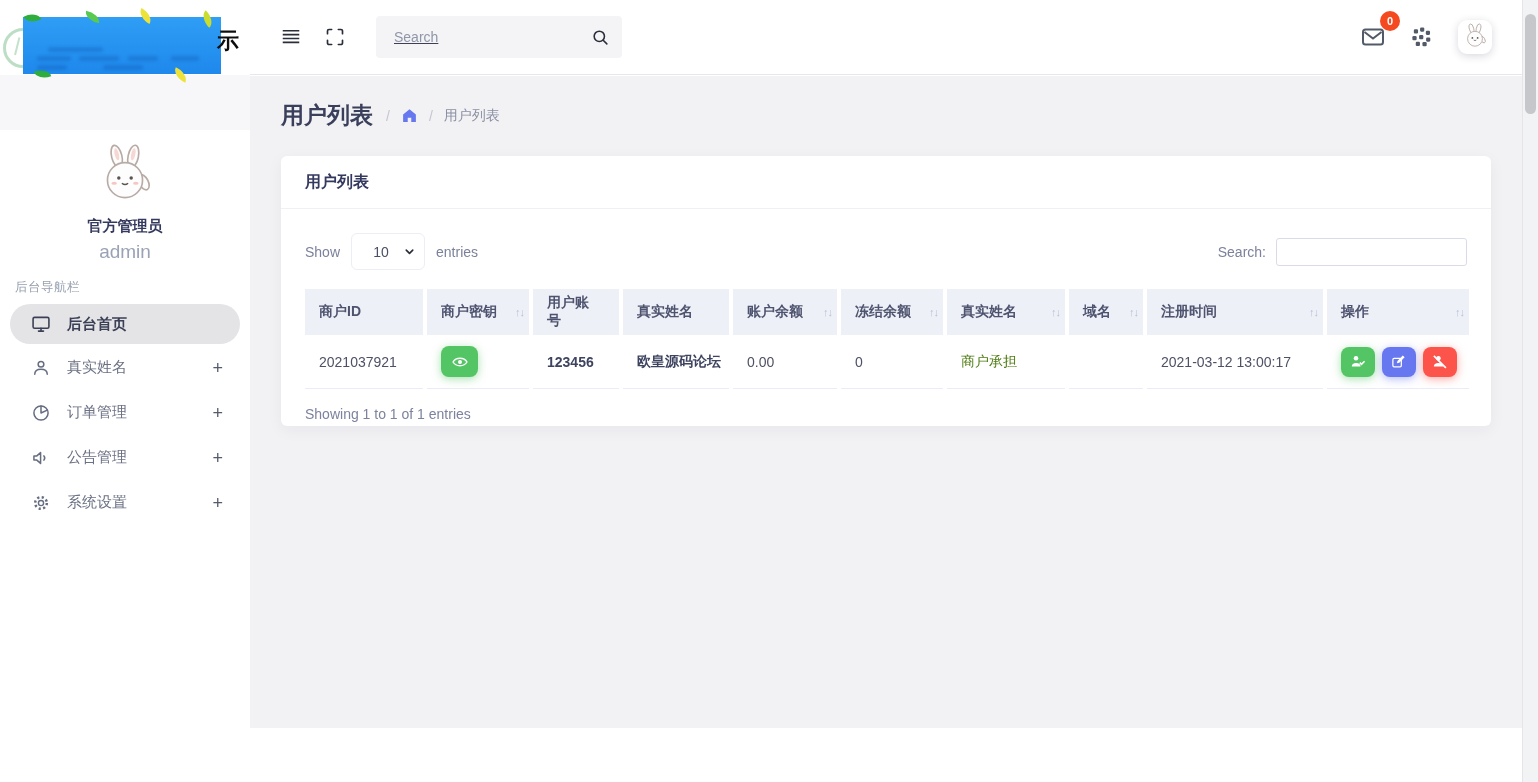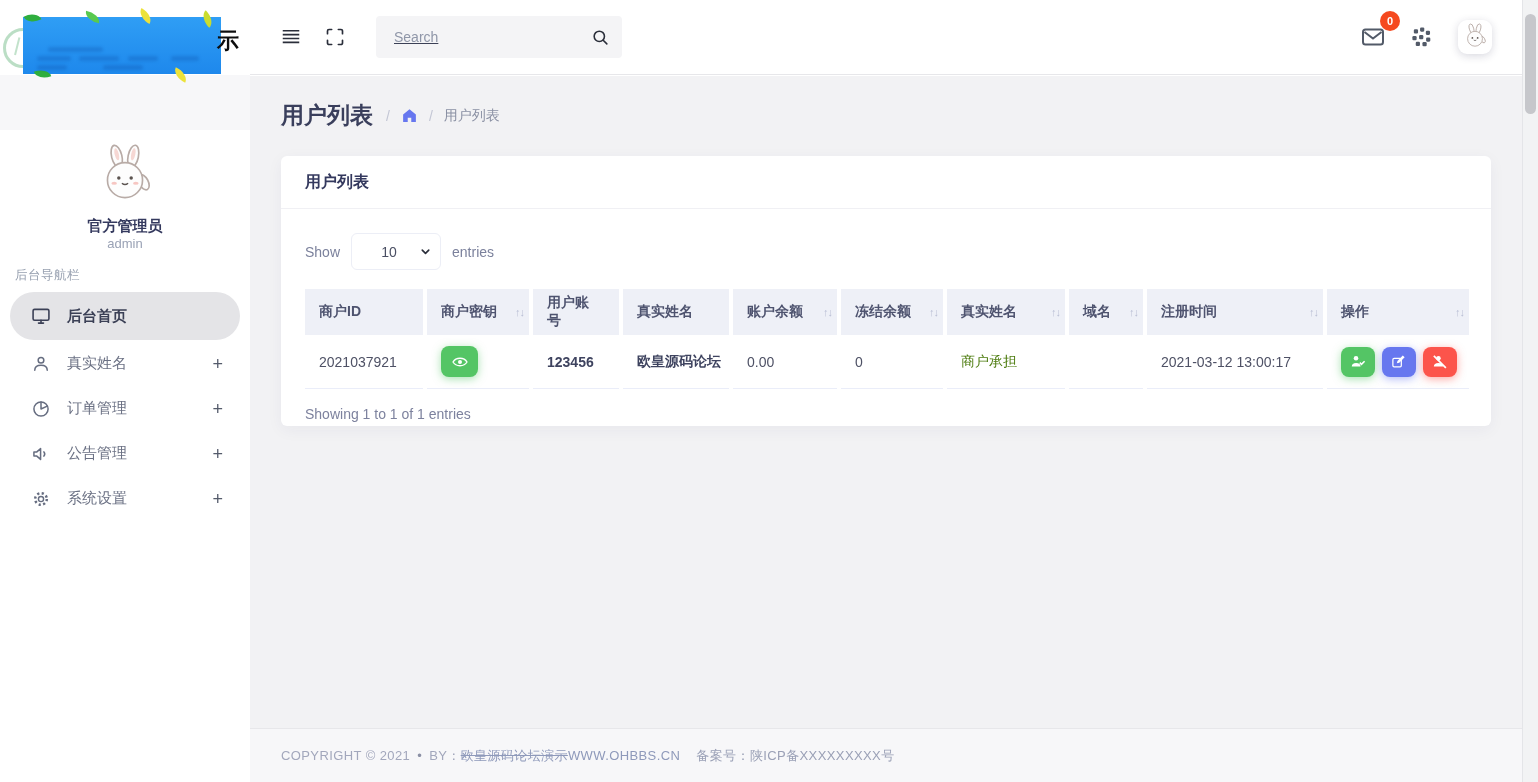--- a/index.html
+++ b/index.html
@@ -16,26 +16,26 @@
                   border-left:2px solid rgba(120,190,140,.45); transform:rotate(14deg); }
   .sticker { position:absolute; left:23px; top:17px; width:198px; height:57px;
              background:linear-gradient(180deg,#2f9ef5 0%, #1e88ec 100%); z-index:2; }
   .leaf { position:absolute; width:15px; height:10px; border-radius:0 100% 0 100%; }
   .smudge { position:absolute; height:5px; border-radius:3px; background:rgba(10,80,170,.28); filter:blur(1.5px); }
   .brand-char { position:absolute; left:217px; top:26px; font-size:22px; font-weight:700; color:#0d0d0d; z-index:3; }
   .sidebar-band { height:55px; background:#f7f7f9; }
   .profile { text-align:center; padding-top:13px; }
   .avatar-lg { width:66px; height:66px; margin:0 auto; }
   .profile-name { margin-top:8px; font-size:15px; font-weight:700; color:#34395e; }
-  .profile-role { font-size:13px; color:#9aa2b5; }
+  .profile-role { margin-top:5px; font-size:19px; color:#9aa2b5; }
   .nav-section-label { margin:16px 0 8px 15px; font-size:12.5px; color:#97a0b0; letter-spacing:.5px; }
   .nav-item { display:flex; align-items:center; height:45px; padding-left:30px; cursor:pointer;
               color:#6b7184; font-size:15px; }
   .nav-item .nicon { width:22px; height:22px; margin-right:15px; display:flex; align-items:center; justify-content:center; }
-  .nav-item.active { margin:0 10px 1px; height:48px; padding-left:20px; border-radius:30px;
+  .nav-item.active { margin:0 10px 1px; height:40px; padding-left:20px; border-radius:30px;
                      background:#e4e4e7; color:#3b4056; font-weight:700; }
   .nav-plus { margin-left:auto; margin-right:27px; font-size:18px; font-weight:400; color:#545b6b; line-height:1; }
 
   
   .main { position:absolute; left:250px; top:0; right:0; height:100%; }
   .topbar { position:absolute; top:0; left:0; right:16px; height:75px; background:#fff;
             border-bottom:1px solid #e7e7ea; display:flex; align-items:center; padding:0 30px 0 24px; }
   .icon-btn { background:none; border:none; cursor:pointer; display:flex; align-items:center; justify-content:center;
               width:34px; height:34px; }
   .tb-search { display:flex; align-items:center; width:246px; height:42px; margin-left:24px;
@@ -59,21 +59,21 @@
   .bc-sep { color:#c3c6d4; font-size:14px; }
   .bc-home { display:flex; align-items:center; }
   .bc-crumb { color:#8a90a3; font-size:14px; }
 
   .card { background:#fff; border-radius:6px; box-shadow:0 4px 16px rgba(40,40,90,.05); }
   .card-header { padding:16px 24px 15px; border-bottom:1px solid #f0f0f4; font-size:16px; font-weight:700; color:#34395e; }
   .card-body { padding:24px 24px 4px; }
   .controls { display:flex; justify-content:space-between; align-items:center; margin-bottom:19px; }
   .dt-length { display:flex; align-items:center; gap:11px; font-size:14px; color:#7b819c; }
   .len-select-wrap { position:relative; }
-  .len-select { appearance:none; -webkit-appearance:none; width:90px; height:37px; border:1px solid #eceef6;
+  .len-select { appearance:none; -webkit-appearance:none; width:74px; height:37px; border:1px solid #eceef6;
                 border-radius:6px; background:#fff; font-size:14px; color:#4a4f63; text-align:center;
                 text-align-last:center; padding-right:14px; font-family:"Liberation Sans",sans-serif; cursor:pointer; }
   .len-chevron { position:absolute; right:9px; top:12px; pointer-events:none; }
   .dt-search { display:flex; align-items:center; gap:10px; font-size:14px; color:#7b819c; }
   .dt-search input { width:191px; height:28px; border:1px solid #d9dce8; border-radius:3px; background:#fff;
                      padding:0 8px; font-size:13px; font-family:"Liberation Sans",sans-serif; }
 
   table.dt { width:calc(100% + 8px); margin-left:-4px; border-collapse:separate; border-spacing:4px 0; table-layout:fixed; }
   .dt th { position:relative; background:#eef0f7; height:46px; padding:0 20px 0 14px; text-align:left;
            font-size:14px; font-weight:700; color:#4e536f; cursor:pointer; }
@@ -300,20 +300,24 @@
                 <select class="len-select">
                   <option>10</option>
                 </select>
                 <span class="len-chevron">
                   <svg viewBox="0 0 24 24" width="13" height="13" fill="none" stroke="#2a2e3a" stroke-width="3" stroke-linecap="round" stroke-linejoin="round">
                     <path d="M6 9.5 12 15.5 18 9.5"></path>
                   </svg>
                 </span>
               </span>
               <span>entries</span>
+            </div>
+            <div class="dt-search">
+              <span>Search:</span>
+              <input type="text" style="">
             </div>
           </div>
 
           <table class="dt">
             <colgroup>
               <col style="width:118px">
                 <col style="width:102px">
                 <col style="width:86px">
                 <col style="width:106px">
               <col style="width:104px">
@@ -382,26 +386,18 @@
           </table>
 
           <div class="table-footer">
             <div class="dt-info">Showing 1 to 1 of 1 entries</div>
           </div>
 
         </div>
       </div>
     </div>
 
-    <footer class="page-footer">
-      <span>COPYRIGHT © 2021</span>
-      <span class="ft-bullet">•</span>
-      <span>BY：</span>
-      <span class="ft-link">欧皇源码论坛演示</span>
-      <span class="ft-site">WWW.OHBBS.CN</span>
-      <span class="ft-icp">备案号：陕ICP备XXXXXXXXX号</span>
-    </footer>
   </div>
 
   <div class="scrollbar">
     <div class="scroll-thumb"></div>
   </div>
 </div>
 
 </body></html>

